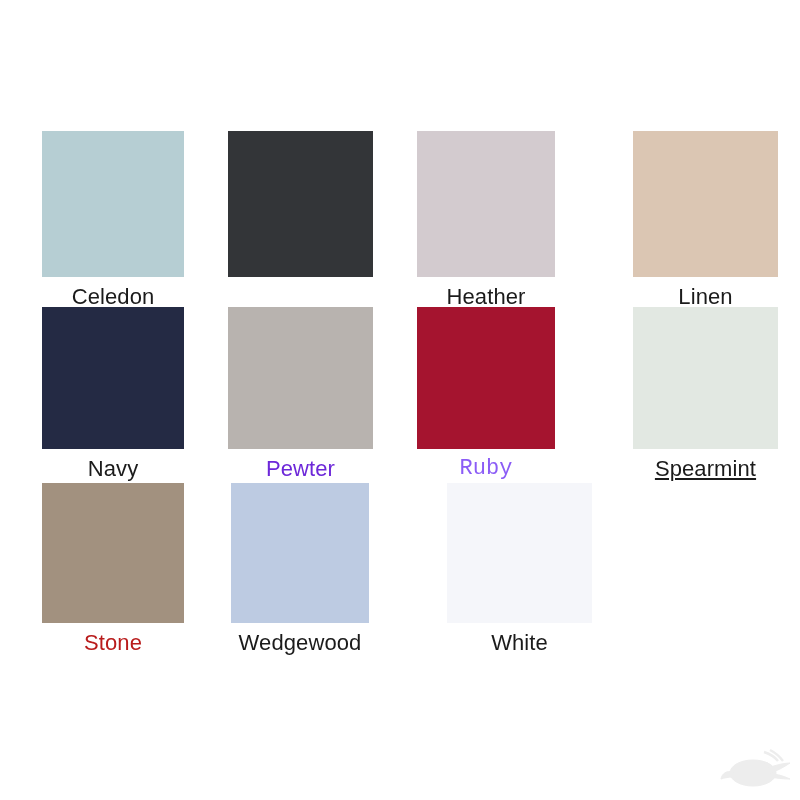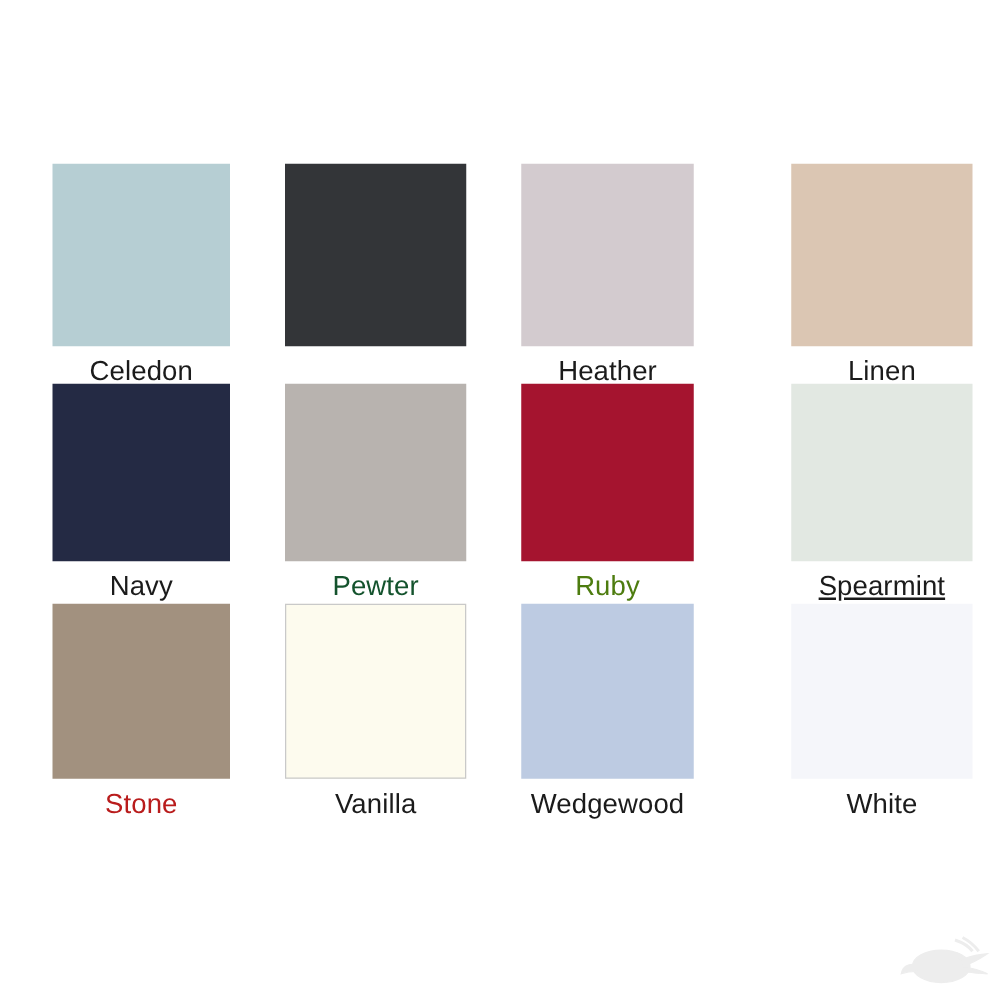--- a/index.html
+++ b/index.html
@@ -114,40 +114,36 @@
       </div>
     </div>
 
     <div class="swatch-row row-1">
       <div class="swatch-cell col-0">
         <span class="swatch-chip" style="background-color: rgb(36, 42, 68);"></span>
         <span class="swatch-label" style="color: rgb(27, 27, 27); text-align: center;">Navy</span>
       </div>
       <div class="swatch-cell col-1">
         <span class="swatch-chip" style="background-color: rgb(184, 179, 175);"></span>
-        <span class="swatch-label" style="color: #14532d;">Pewter</span>
+        <span class="swatch-label" style="color: #6d28d9;">Pewter</span>
       </div>
       <div class="swatch-cell col-2">
         <span class="swatch-chip" style="background-color: rgb(165, 20, 47);"></span>
-        <span class="swatch-label" style="color: #4d7c0f;">Ruby</span>
+        <span class="swatch-label" style="color: #8b5cf6; font-family: Liberation Mono, monospace;">Ruby</span>
       </div>
       <div class="swatch-cell col-3">
         <span class="swatch-chip" style="background-color: rgb(226, 232, 226);"></span>
         <span class="swatch-label" style="color: rgb(27, 27, 27); text-decoration: underline;">Spearmint</span>
       </div>
     </div>
 
     <div class="swatch-row row-2">
       <div class="swatch-cell col-0">
         <span class="swatch-chip" style="background-color: rgb(162, 145, 127);"></span>
         <span class="swatch-label" style="color: #b91c1c;">Stone</span>
-      </div>
-      <div class="swatch-cell col-1">
-        <span class="swatch-chip" style="background-color: rgb(253, 251, 238); border: 1px solid rgb(201, 201, 201); box-sizing: border-box;"></span>
-        <span class="swatch-label" style="color: rgb(27, 27, 27);">Vanilla</span>
       </div>
       <div class="swatch-cell col-2">
         <span class="swatch-chip" style="background-color: rgb(189, 203, 226);"></span>
         <span class="swatch-label" style="color: rgb(27, 27, 27);">Wedgewood</span>
       </div>
       <div class="swatch-cell col-3">
         <span class="swatch-chip" style="background-color: rgb(245, 246, 250);"></span>
         <span class="swatch-label" style="color: rgb(27, 27, 27);">White</span>
       </div>
     </div>

